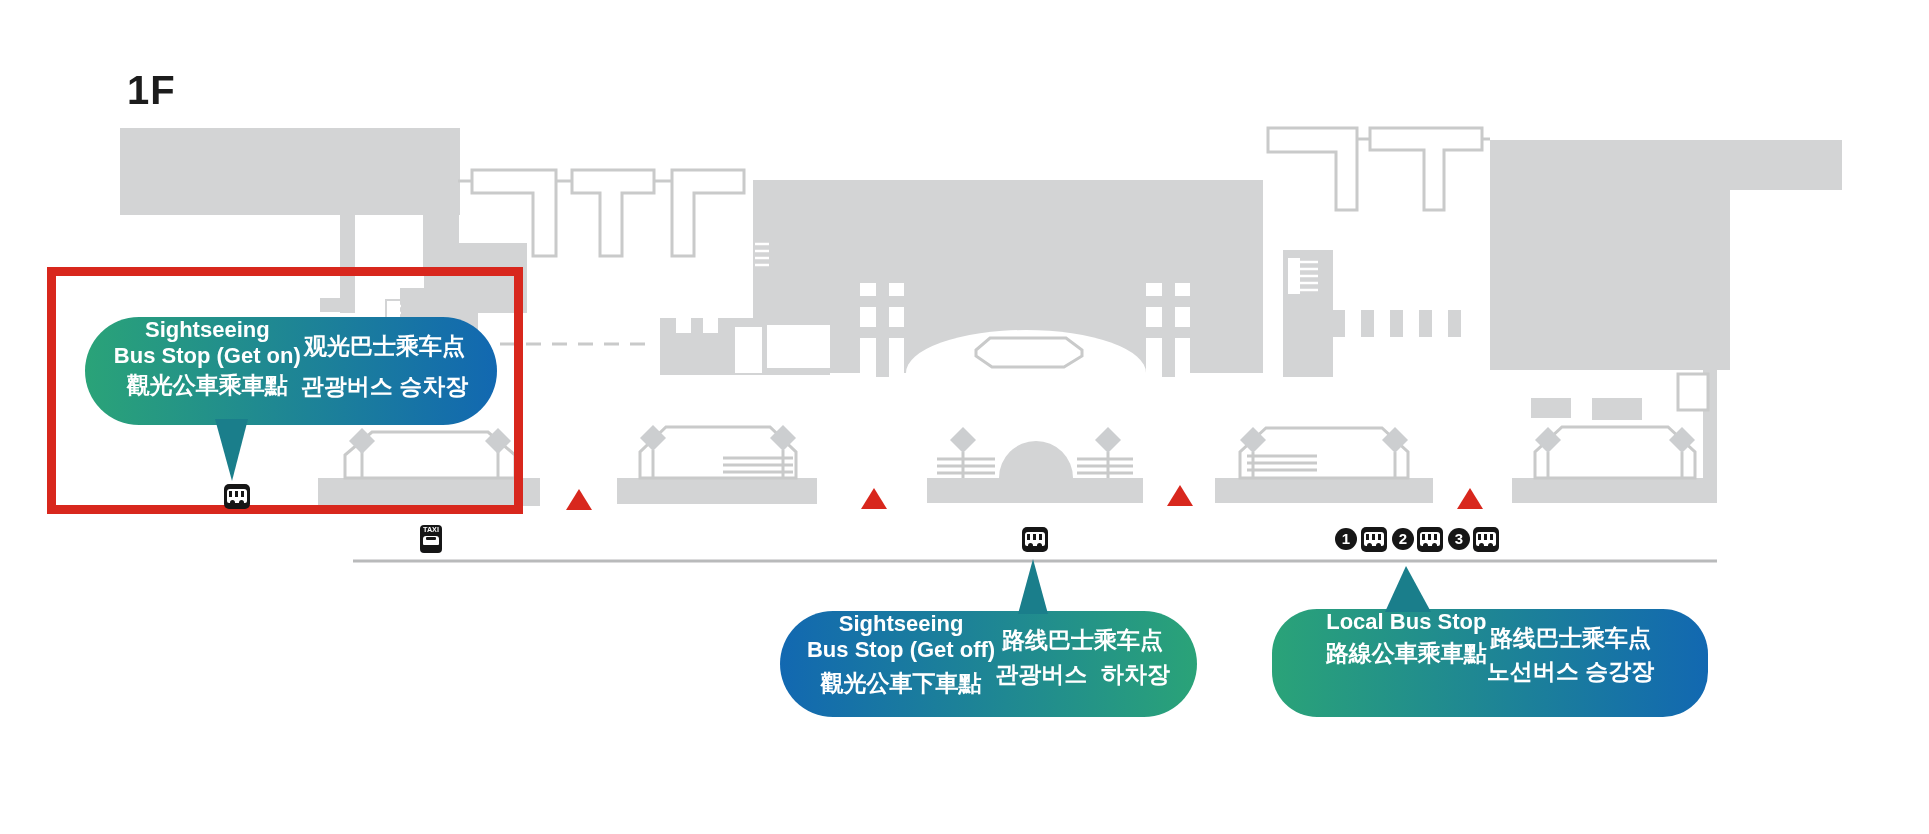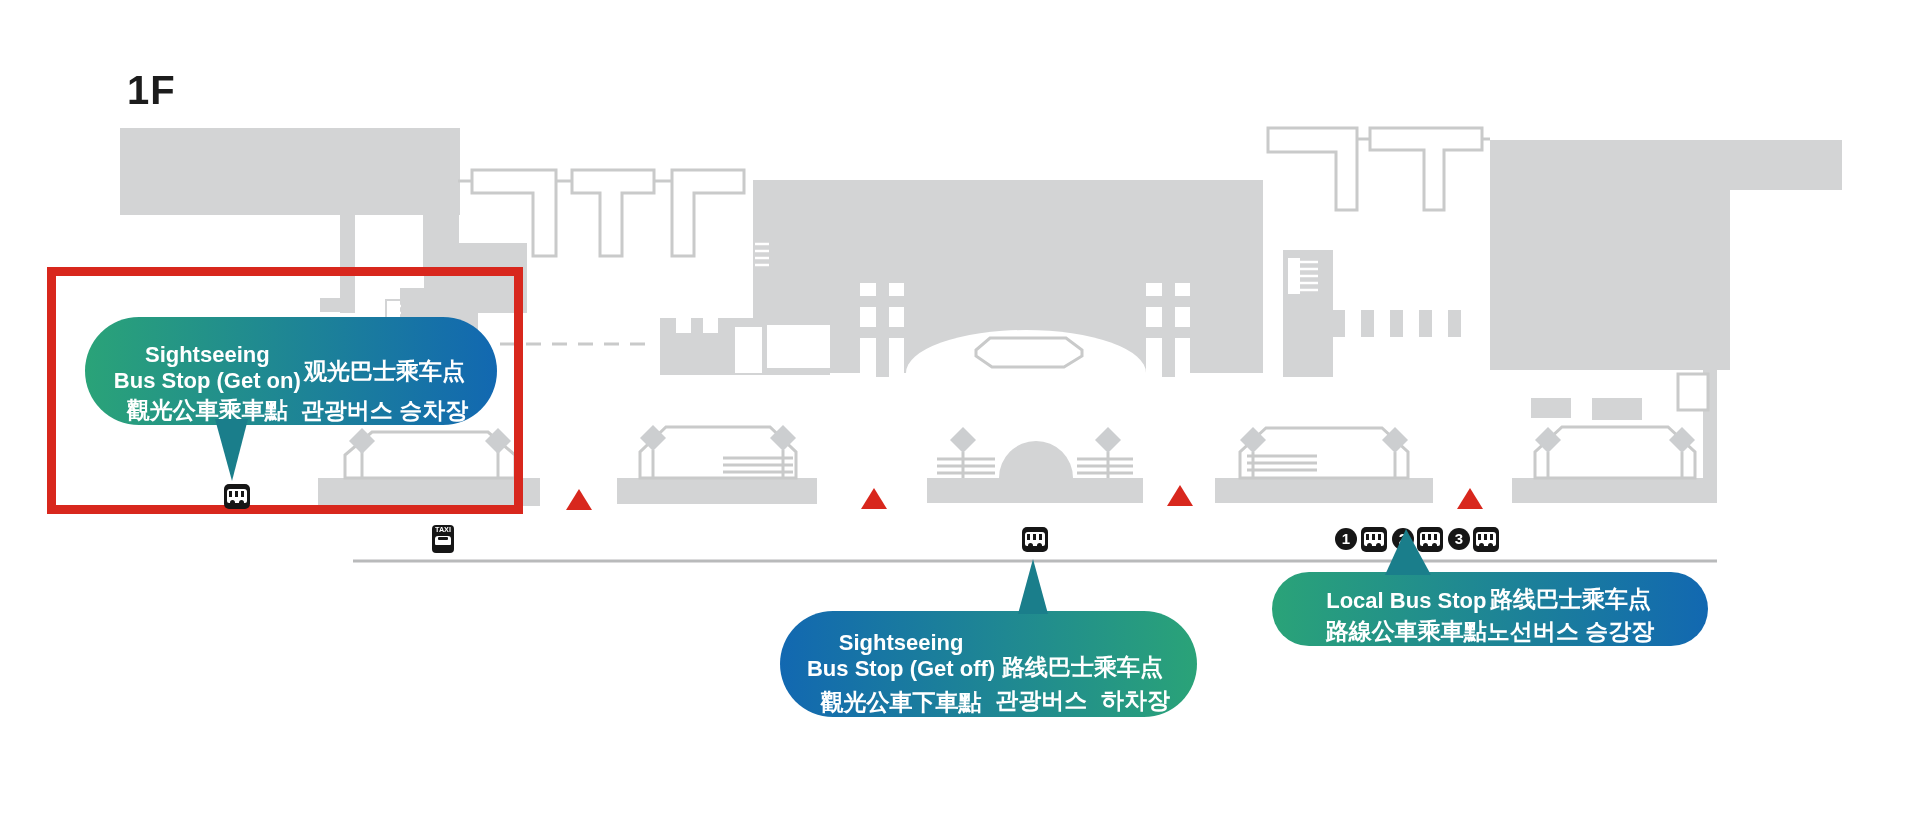--- a/index.html
+++ b/index.html
@@ -24,45 +24,45 @@
 
   
   .bus-icon{position:absolute;width:26px;height:25px;background:#161616;border-radius:5px;z-index:6;}
   .bus-icon .body{position:absolute;left:3px;right:3px;top:5px;bottom:6px;background:#fff;border-radius:3px 3px 2px 2px;}
   .bus-icon .body:before{content:"";position:absolute;left:2px;right:2px;top:2px;height:6px;
     background:repeating-linear-gradient(90deg,#161616 0 3px,transparent 3px 6px);}
   .bus-icon .body:after{content:"";position:absolute;bottom:-2px;left:3px;width:5px;height:5px;border-radius:50%;
     background:#161616;box-shadow:9px 0 0 #161616;}
 
   
-  .taxi-icon{position:absolute;left:432px;top:525px;width:22px;height:28px;background:#161616;border-radius:4px;z-index:6;
+  .taxi-icon{position:absolute;left:420px;top:525px;width:22px;height:28px;background:#161616;border-radius:4px;z-index:6;
     color:#fff;text-align:center;}
   .taxi-icon .label{display:block;font-size:8px;font-weight:bold;line-height:10px;letter-spacing:0;transform:scale(.9);}
   .taxi-icon .car{position:relative;margin:1px auto 0;width:16px;height:9px;background:#fff;border-radius:3px 3px 1px 1px;}
   .taxi-icon .car:before{content:"";position:absolute;left:3px;right:3px;top:1px;height:3px;background:#161616;border-radius:1px;}
 
   
   .stop-num{position:absolute;width:22px;height:22px;border-radius:50%;background:#161616;color:#fff;
     font-size:15px;font-weight:bold;text-align:center;line-height:22px;z-index:6;}
 
   
-  .bubble{position:absolute;display:flex;align-items:flex-end;justify-content:center;
+  .bubble{position:absolute;display:flex;align-items:flex-start;justify-content:center;
     color:#fff;font-weight:bold;text-align:center;z-index:7;}
   .bubble .col{display:flex;flex-direction:column;justify-content:center;}
   .bubble .en{font-size:22px;line-height:1.16;}
   .bubble .cjk{font-size:23px;line-height:1.25;margin-top:15px;}
   .bubble-on{left:85px;top:317px;width:412px;height:108px;border-radius:56px;
     background:linear-gradient(90deg,#2aa378,#1268b1);}
   .bubble-on .left .cjk{margin-top:3px;}
   .bubble-on .right .cjk + .cjk{margin-top:11px;}
   .bubble-off{left:780px;top:611px;width:417px;height:106px;border-radius:55px;
     background:linear-gradient(90deg,#1268b1,#2aa378);}
   .bubble-off .left .cjk{margin-top:7px;}
   .bubble-off .right .cjk + .cjk{margin-top:7px;font-family:Liberation Mono, monospace;}
-  .bubble-local{left:1272px;top:572px;width:436px;height:74px;border-radius:45px;
+  .bubble-local{left:1272px;top:609px;width:436px;height:108px;border-radius:45px;
     background:linear-gradient(90deg,#2aa378,#1268b1);}
   .bubble-local .cjk + .cjk,.bubble-local .en + .cjk{margin-top:4px;}
 
   .tail{position:absolute;width:0;height:0;}
   .tail-on{left:130px;top:102px;border-left:17px solid transparent;border-right:16px solid transparent;border-top:62px solid #1a7e8b;}
   .tail-off{left:238px;top:-52px;border-left:15px solid transparent;border-right:15px solid transparent;border-bottom:55px solid #1a7e8b;}
   .tail-local{left:113px;top:-43px;border-left:21px solid transparent;border-right:25px solid transparent;border-bottom:46px solid #1a7e8b;}
 </style>
 </head>
 <body>

